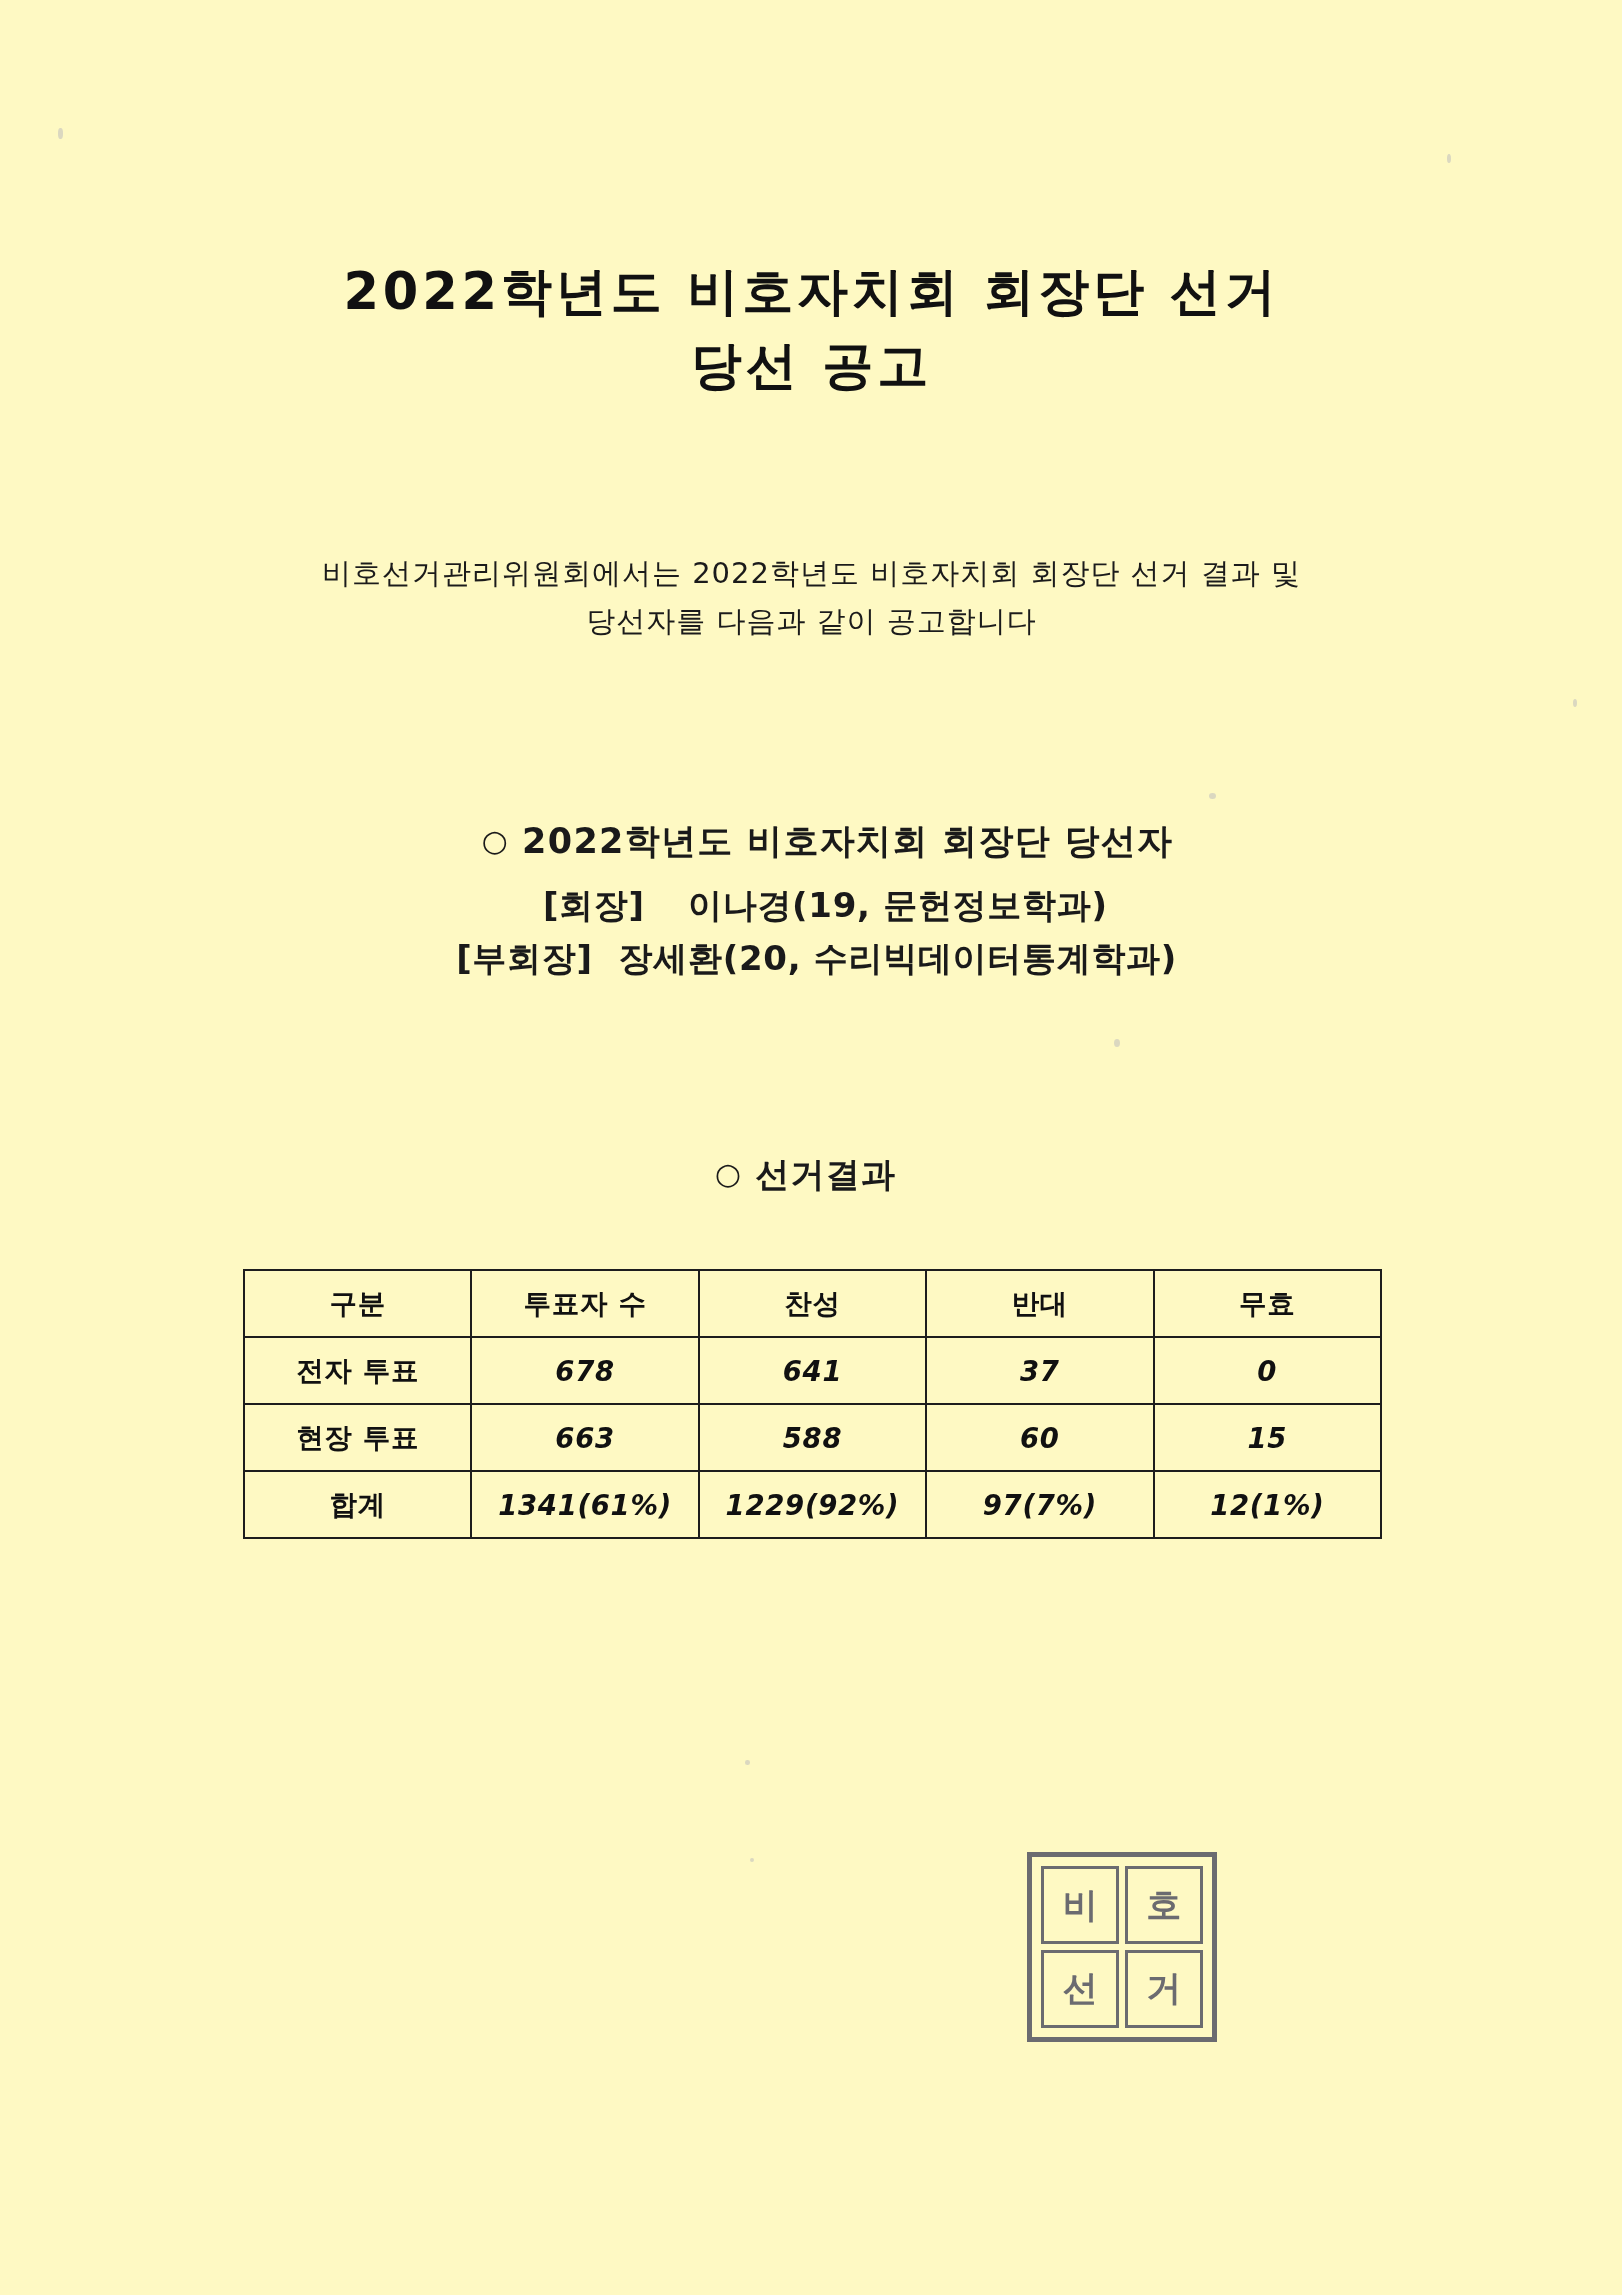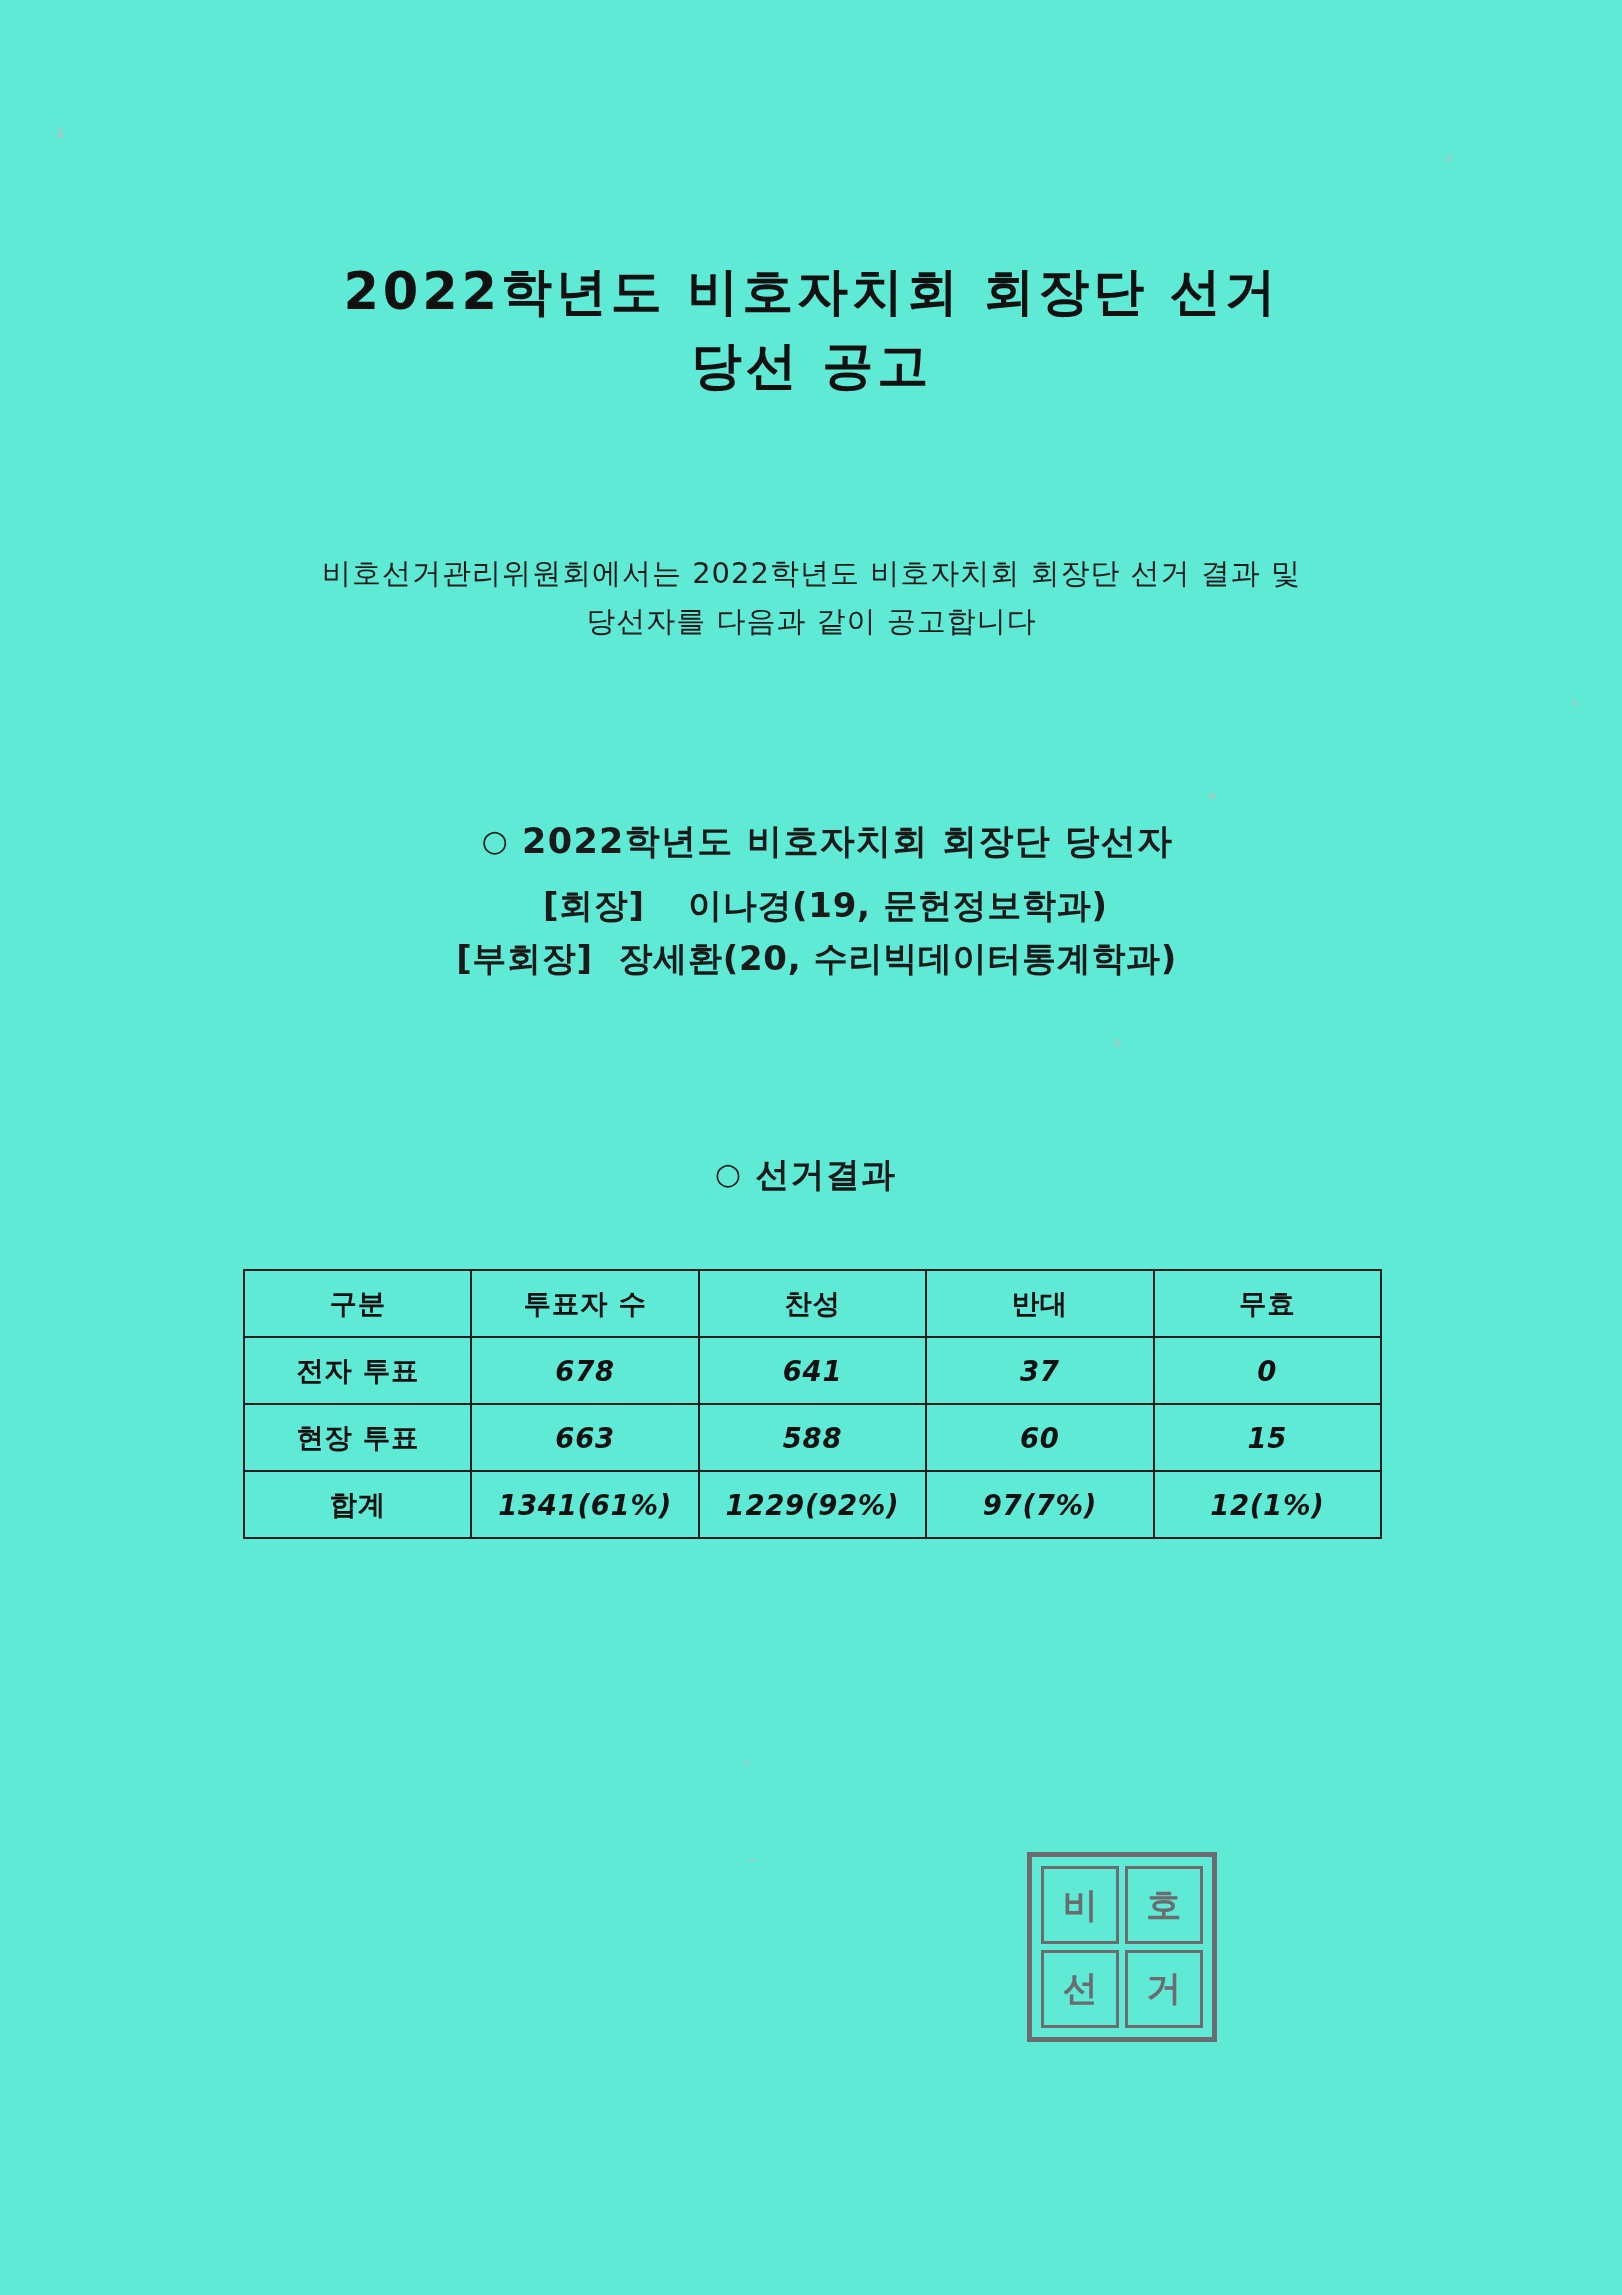--- a/index.html
+++ b/index.html
@@ -13,21 +13,21 @@
     position: relative;
     font-family: "DejaVu Sans", "Liberation Sans", sans-serif;
     color: #1a1a1a;
     overflow: hidden;
   }
 
   
   .page {
     position: absolute;
     inset: 0;
-    background: #5eead4;
+    background: #fef9c3;
   }
 
   .speck {
     position: absolute;
     background: #bdbdbd;
     border-radius: 50%;
     opacity: .55;
   }
 
   .title-block {

